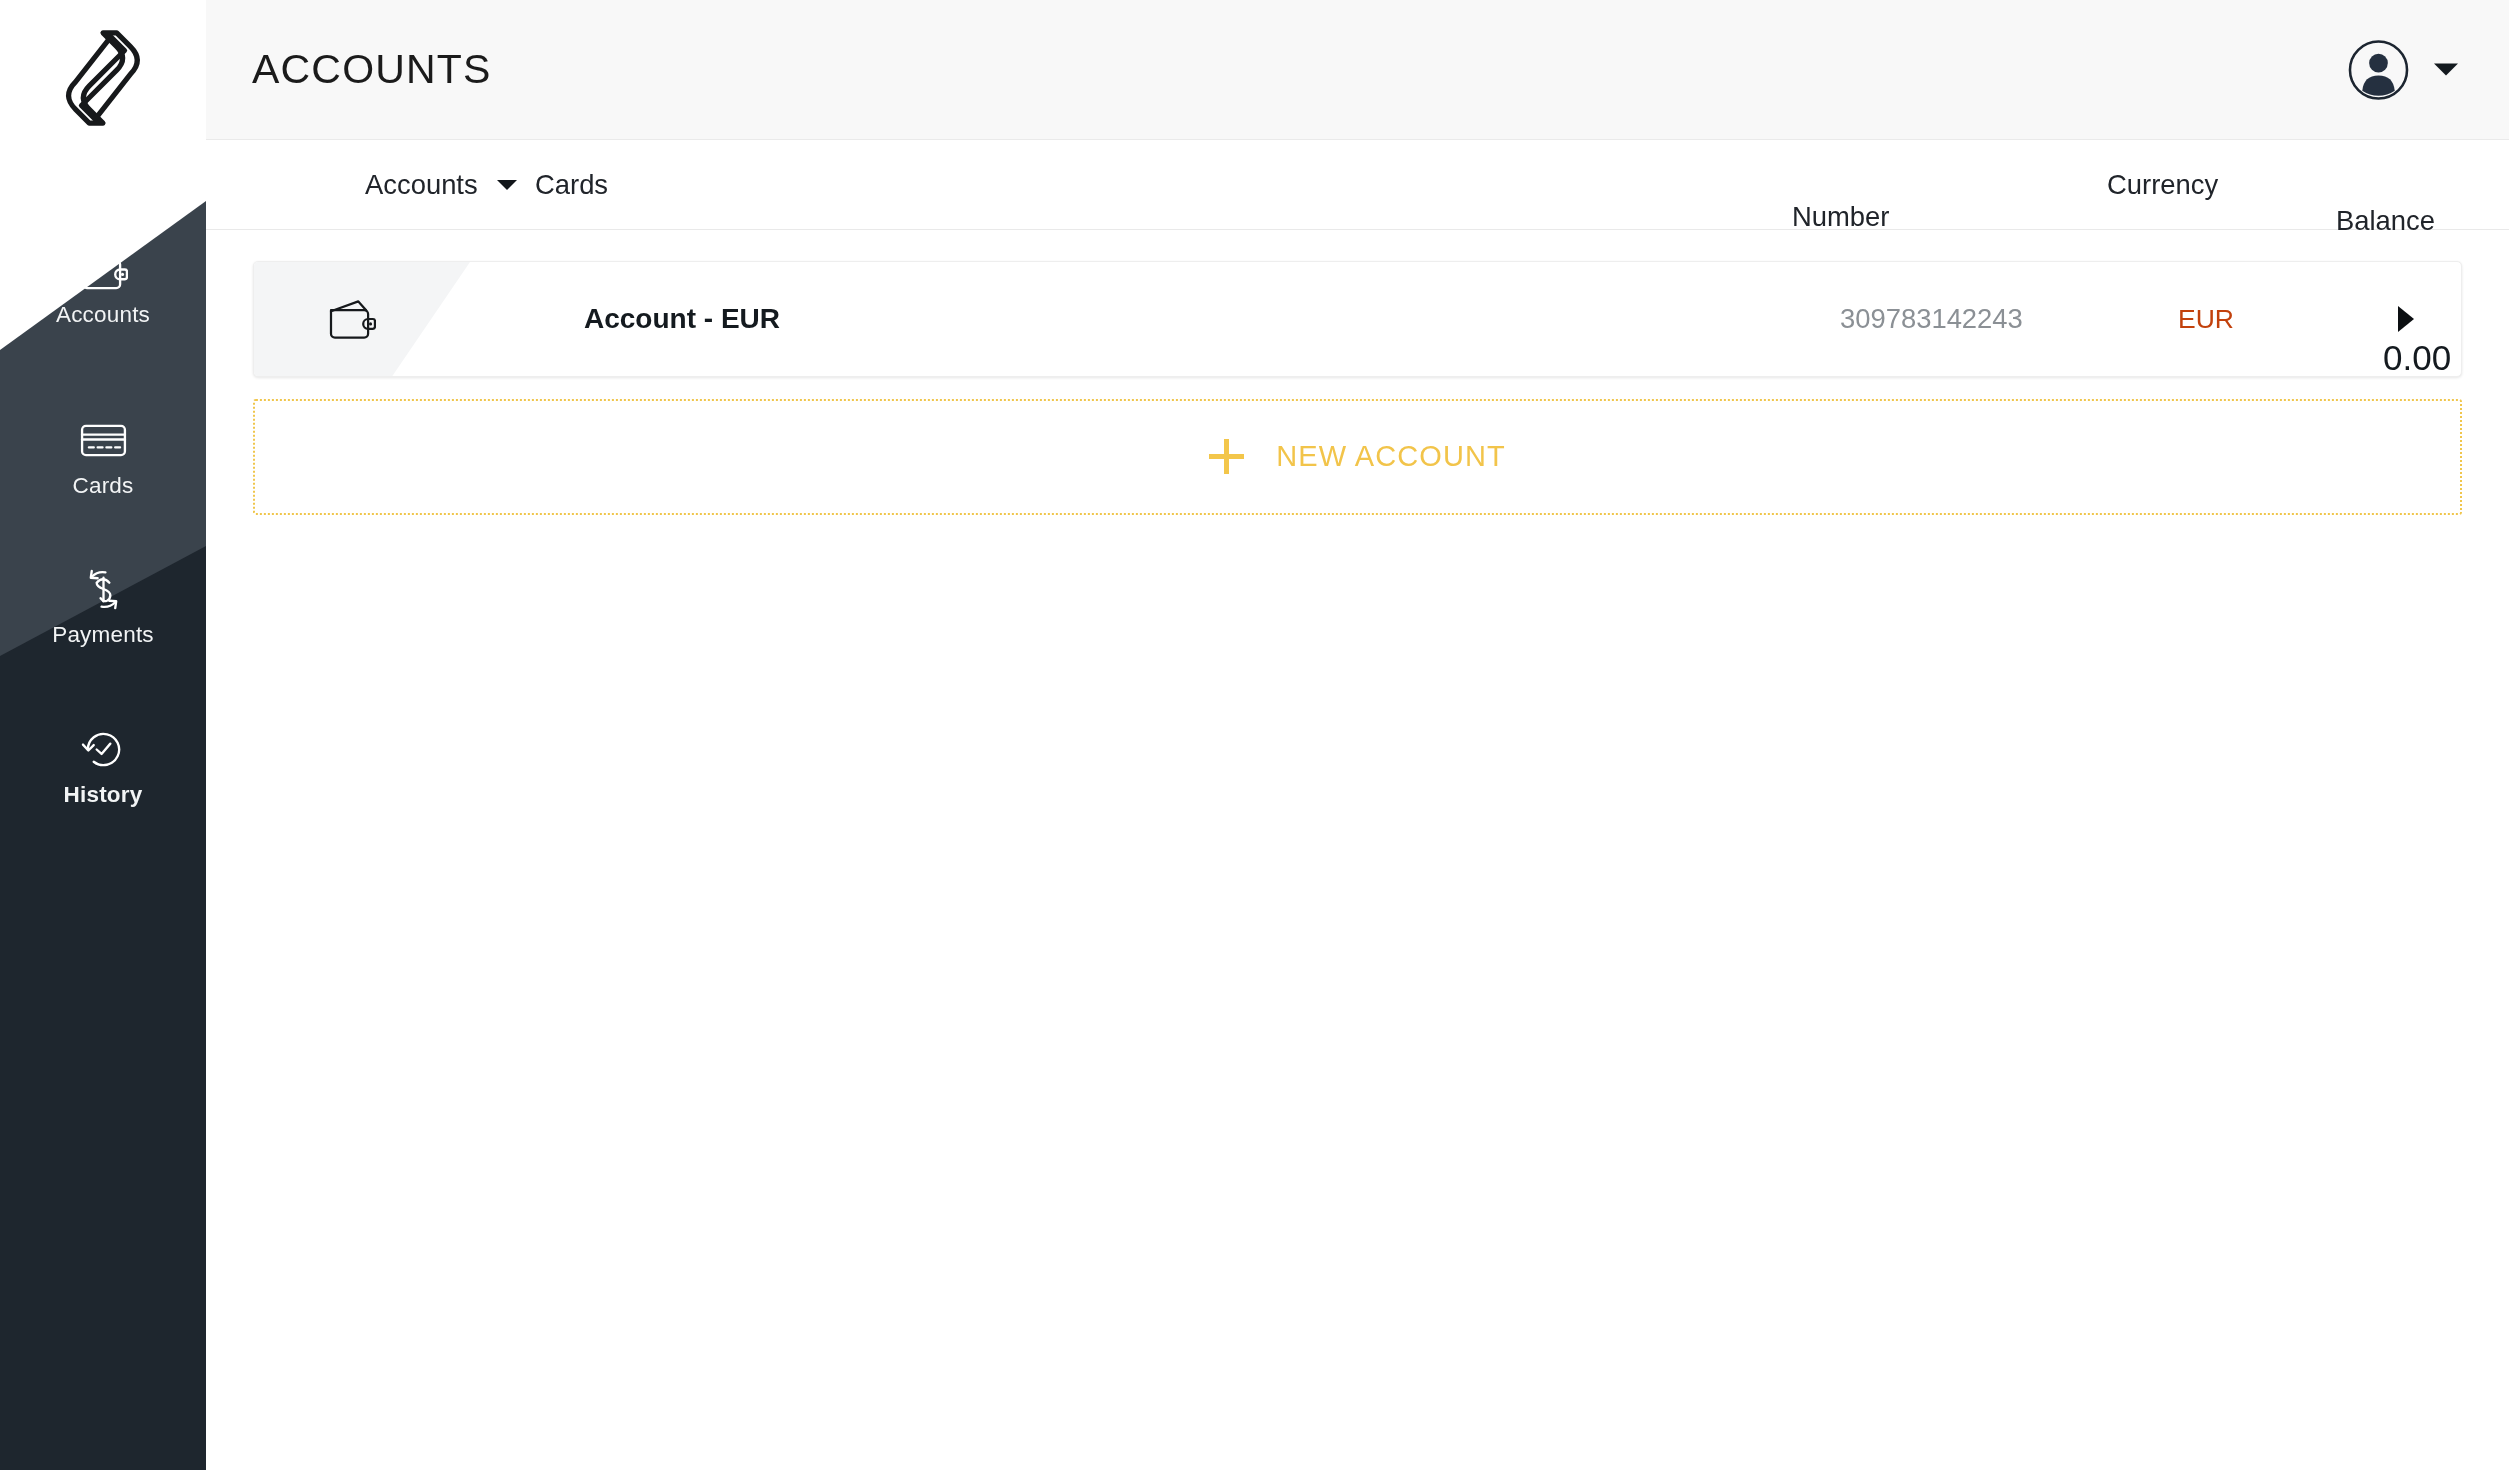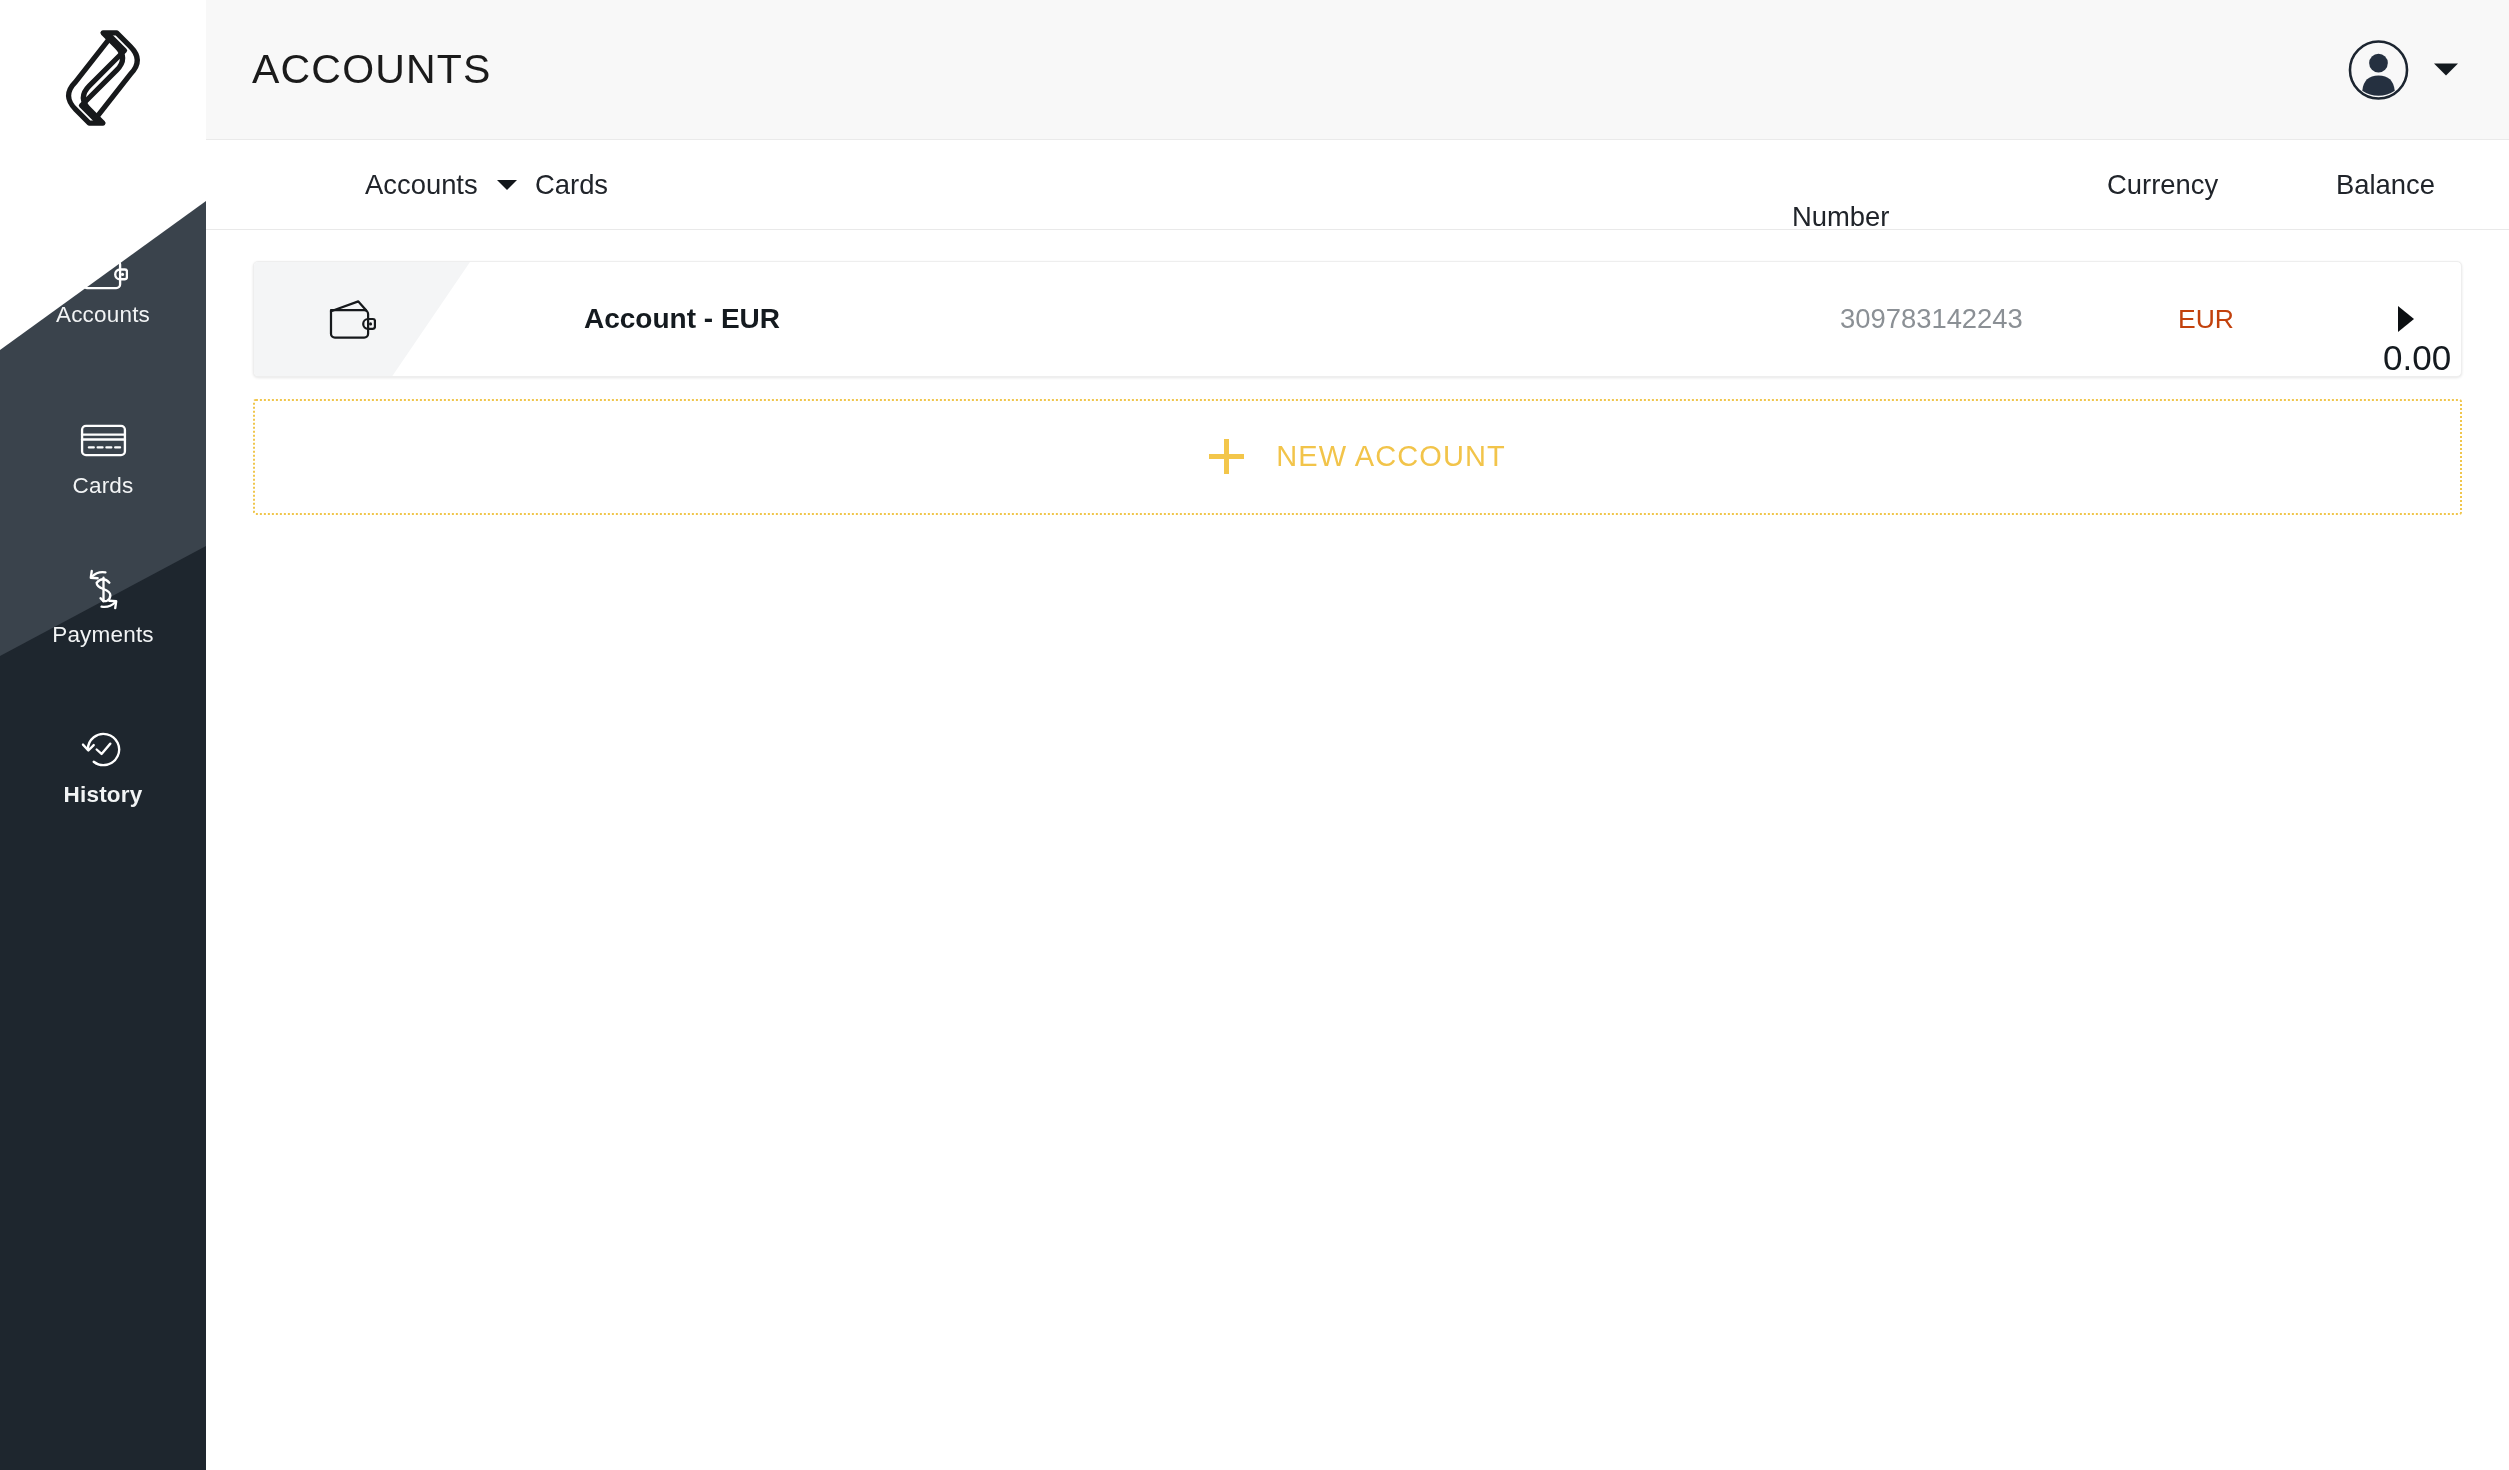--- a/index.html
+++ b/index.html
@@ -119,21 +119,21 @@
   .th-accounts { left:159px; display:flex; align-items:center; gap:19.6px; cursor:pointer; }
   .th-caret {
     width:0;height:0;
     border-left:10.8px solid transparent;
     border-right:10.8px solid transparent;
     border-top:10.8px solid #12161a;
   }
   .th-name     { left:329px; }
   .th-number   { left:1586px;margin-top:32px; }
   .th-currency { left:1901px; }
-  .th-balance  { left:2130px; }
+  .th-balance  { left:2130px;margin-top:36px; }
 
   
   .content { position:relative; padding:31px 47px 0 47px; }
 
   
   .acct-row {
     position:relative;
     height:116px;
     background:#ffffff;
     border:1px solid #eeeeee;

